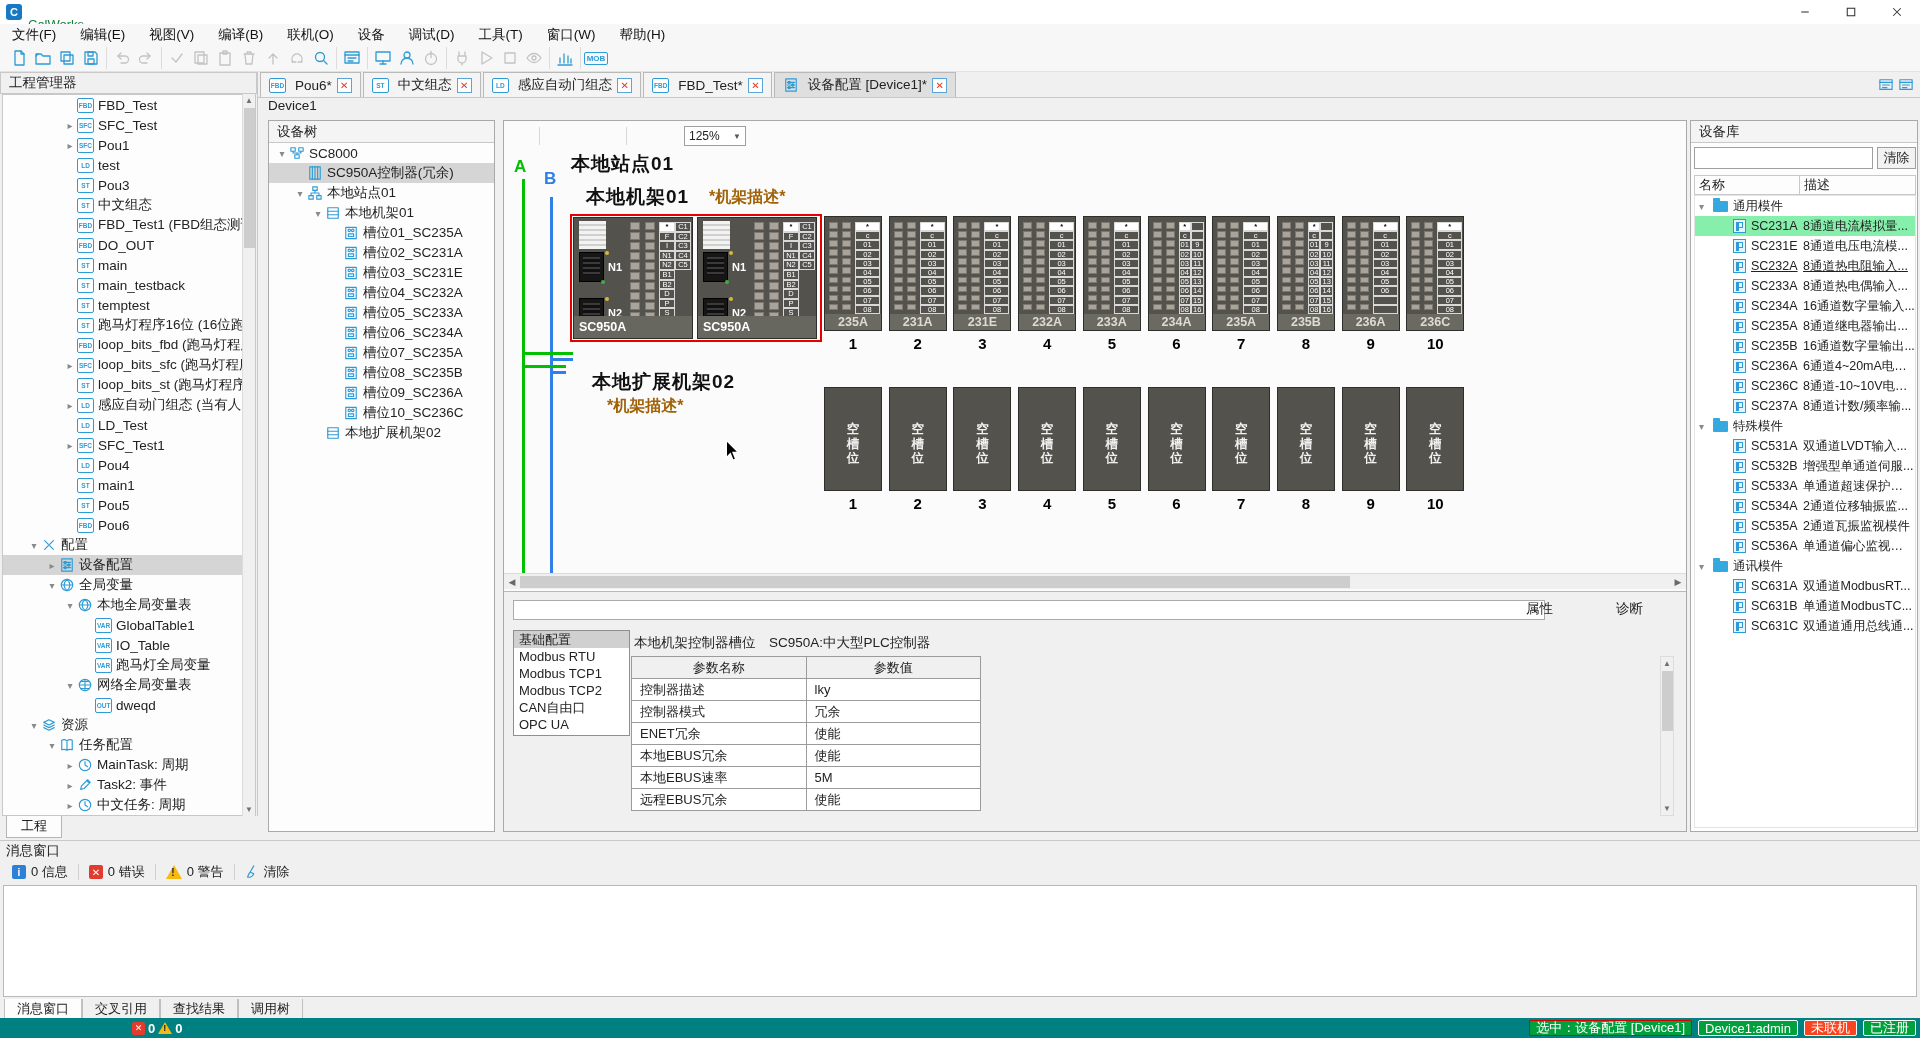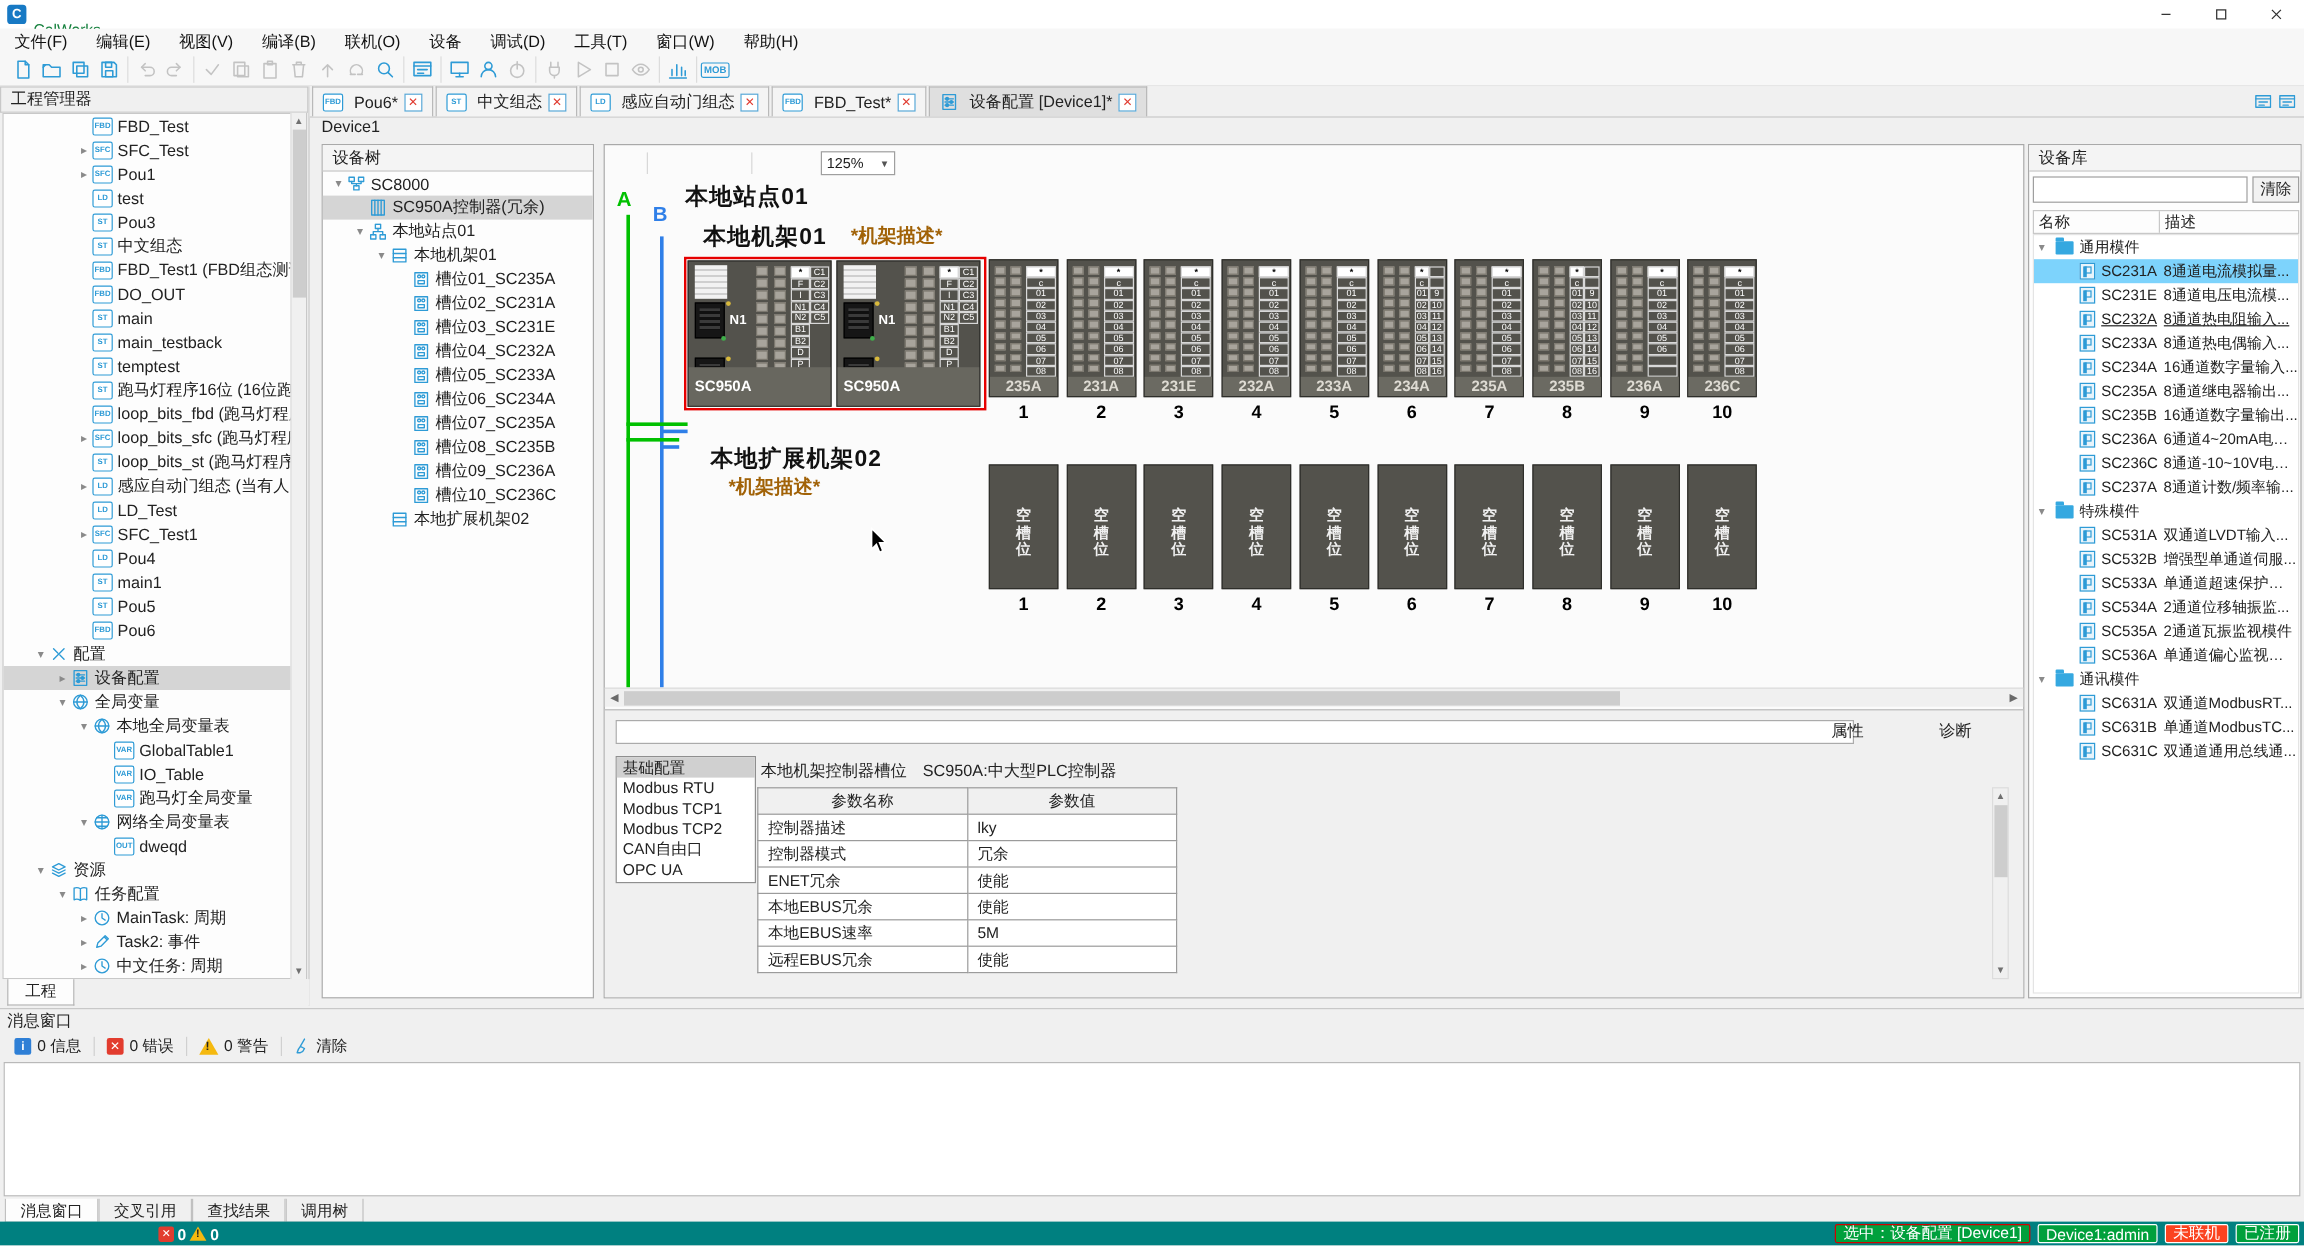--- a/index.html
+++ b/index.html
@@ -71,21 +71,21 @@
   .dotY { position:absolute; width:4px; height:4px; background:#d8b93c; border-radius:50%; }
   .dotG { position:absolute; width:4px; height:4px; background:#3fae4a; border-radius:50%; }
   .nlabel { position:absolute; color:#fff; font-size:11px; font-weight:bold; }
   .ledcol { position:absolute; display:grid; grid-template-columns:10px 10px; grid-auto-rows:8px; column-gap:5px; row-gap:2px; }
   .led { background:#a8a49c; border:1px solid #7c786f; }
   .cellcol { position:absolute; display:grid; grid-auto-rows:9.6px; }
   .ccell { display:grid; grid-template-columns:16px 16px; }
   .ccell span { border:1px solid #d8d8d8; color:#fff; font-size:7.5px; line-height:8px; text-align:center; overflow:hidden; }
   .ccell span.star { background:#fff; color:#000; font-weight:bold; }
   .ccell span.noborder { border-color:transparent; }
-  .mod-name { position:absolute; left:0; bottom:0; width:100%; height:32px; background:#68675f; color:#fff; font-size:12.5px; font-weight:bold; display:flex; align-items:center; padding-left:5px; }
+  .mod-name { position:absolute; left:0; bottom:0; width:100%; height:22px; background:#68675f; color:#fff; font-size:12.5px; font-weight:bold; display:flex; align-items:center; padding-left:5px; }
   .iomod { position:absolute; width:58px; height:115px; background:#53524c; border:1px solid #2e2e2a; }
   .iomod .mod-name { justify-content:center; padding-left:0; color:#dedbd3; height:16px; background:#6b6a62; }
   .iomod .ledcol { left:4px; top:5px; grid-template-columns:9px 9px; grid-auto-rows:6.5px; column-gap:4px; row-gap:2.6px; }
   .lblcol { position:absolute; left:30px; top:5px; width:25px; display:grid; grid-auto-rows:9.2px; }
   .lblcol div { border:1px solid #d8d8d8; color:#fff; font-size:7.5px; line-height:8px; text-align:center; }
   .lblcol div.star { background:#fff; color:#000; font-weight:bold; }
   .lblcol div.blank { border-color:#d8d8d8; }
   .lblcol16 { grid-template-columns:12.5px 12.5px; }
   .mod-num { position:absolute; width:58px; text-align:center; font-size:15px; font-weight:bold; color:#000; }
   .slotmod { position:absolute; width:58px; height:104px; background:#53524c; border:1px solid #2e2e2a; }
@@ -114,21 +114,21 @@
   #library-panel { left:1690px; top:120px; width:228px; height:712px; background:#fdfdfd; border:1px solid #a9a9a9; }
   #library-panel .panel-header { border:none; border-bottom:1px solid #c8c8c8; background:#f4f4f4; }
   #lib-search-row { position:absolute; left:3px; top:26px; width:222px; height:24px; display:flex; gap:4px; }
   #lib-search { flex:1; border:1px solid #9f9f9f; background:#fff; height:22px; }
   #lib-clear { width:62px; height:22px; border:1px solid #9f9f9f; background:#f2f2f2; font-size:13px; display:flex; align-items:center; justify-content:center; }
   #lib-headers { position:absolute; left:3px; top:54px; width:222px; height:20px; border:1px solid #c8c8c8; display:flex; font-size:13px; background:#fdfdfd; }
   #lib-headers .h1 { width:105px; padding-left:4px; border-right:1px solid #c8c8c8; }
   #lib-headers .h2 { padding-left:4px; }
   #lib-list { position:absolute; left:3px; top:74px; width:222px; bottom:3px; background:#fff; border:1px solid #e4e4e4; overflow:hidden; }
   .lib-row { height:20px; display:flex; align-items:center; font-size:12.5px; white-space:nowrap; }
-  .lib-row.sel { background:#7dd3fc; }
+  .lib-row.sel { background:#86efac; }
   .lib-folder { width:15px; height:11px; background:#35a8e0; border-radius:1px; position:relative; margin-right:5px; flex:none; }
   .lib-folder:before { content:""; position:absolute; left:0; top:-3px; width:7px; height:3px; background:#35a8e0; border-radius:1px 1px 0 0; }
   .lib-mod { width:13px; height:14px; border:1px solid #2e9bd6; background:#e8f4fb; margin-right:5px; flex:none; position:relative; }
   .lib-mod:before { content:""; position:absolute; left:2px; top:2px; width:3px; height:9px; background:#2e9bd6; }
   .lib-mod:after { content:""; position:absolute; right:2px; top:2px; width:4px; height:4px; border:1px solid #2e9bd6; }
   .lib-name { width:52px; flex:none; }
   .lib-desc { overflow:hidden; text-overflow:ellipsis; }
 
   
   #msg-panel { left:0; top:840px; width:1920px; height:178px; background:#f0f0f0; border-top:1px solid #c8c8c8; }

